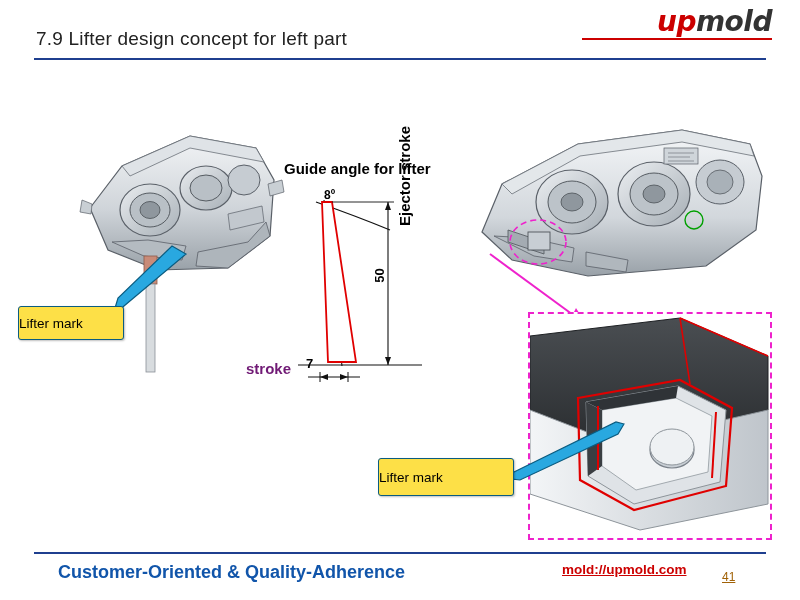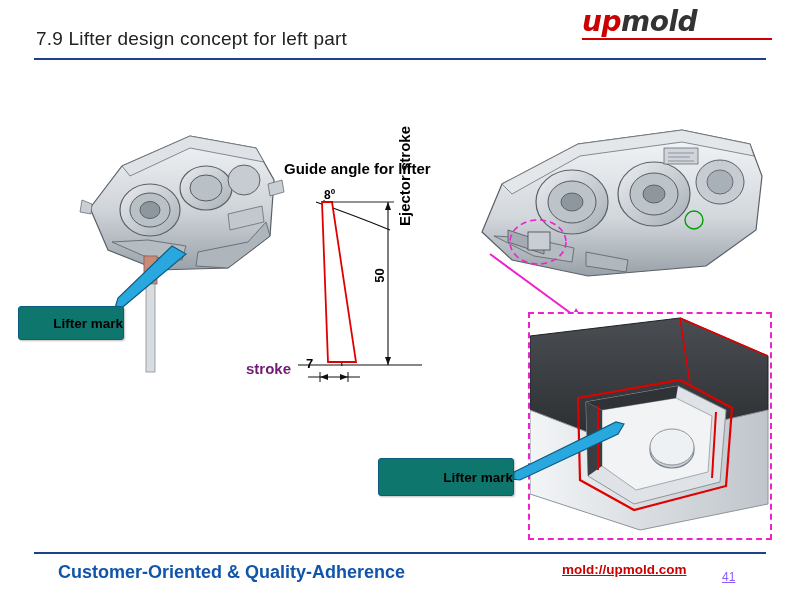--- a/index.html
+++ b/index.html
@@ -40,21 +40,21 @@
     background: #1f3f8f;
   }
 
   
   #logo {
     position: absolute;
     right: 28px;
     top: 8px;
     width: 190px;
     height: 48px;
-    text-align: left;
+    text-align: right;
   }
   #logo-main {
     font-family: "DejaVu Sans", sans-serif;
     font-size: 28px;
     font-weight: bold;
     font-style: italic;
     color: #cc0000;
     line-height: 28px;
     letter-spacing: -0.5px;
   }
@@ -124,29 +124,29 @@
     width: 244px;
     height: 228px;
     border: 2px dashed #ee22cc;
     background: #ffffff;
     box-sizing: border-box;
   }
 
   
   .callout {
     position: absolute;
-    background: #0f766e;
+    background: #fde047;
     border: 1.5px solid #0b5c80;
     border-radius: 3px;
     color: #000000;
     font-size: 13.5px;
-    font-weight: bold;
+    font-weight: normal;
     display: flex;
     align-items: center;
-    justify-content: flex-end;
+    justify-content: flex-start;
     box-shadow: 1px 1px 2px rgba(0,0,0,0.25);
   }
   #callout-left {
     left: 18px;
     top: 306px;
     width: 104px;
     height: 32px;
   }
   #callout-right {
     left: 378px;
@@ -236,21 +236,21 @@
     font-size: 13.5px;
     font-weight: bold;
     color: #cc0000;
     text-decoration: underline;
   }
   #page-number {
     position: absolute;
     left: 722px;
     top: 570px;
     font-size: 12px;
-    color: #8b5cf6;
+    color: #a16207;
     text-decoration: underline;
   }
 
   svg {
     display: block;
   }
 </style>
 </head>
 <body>
 

